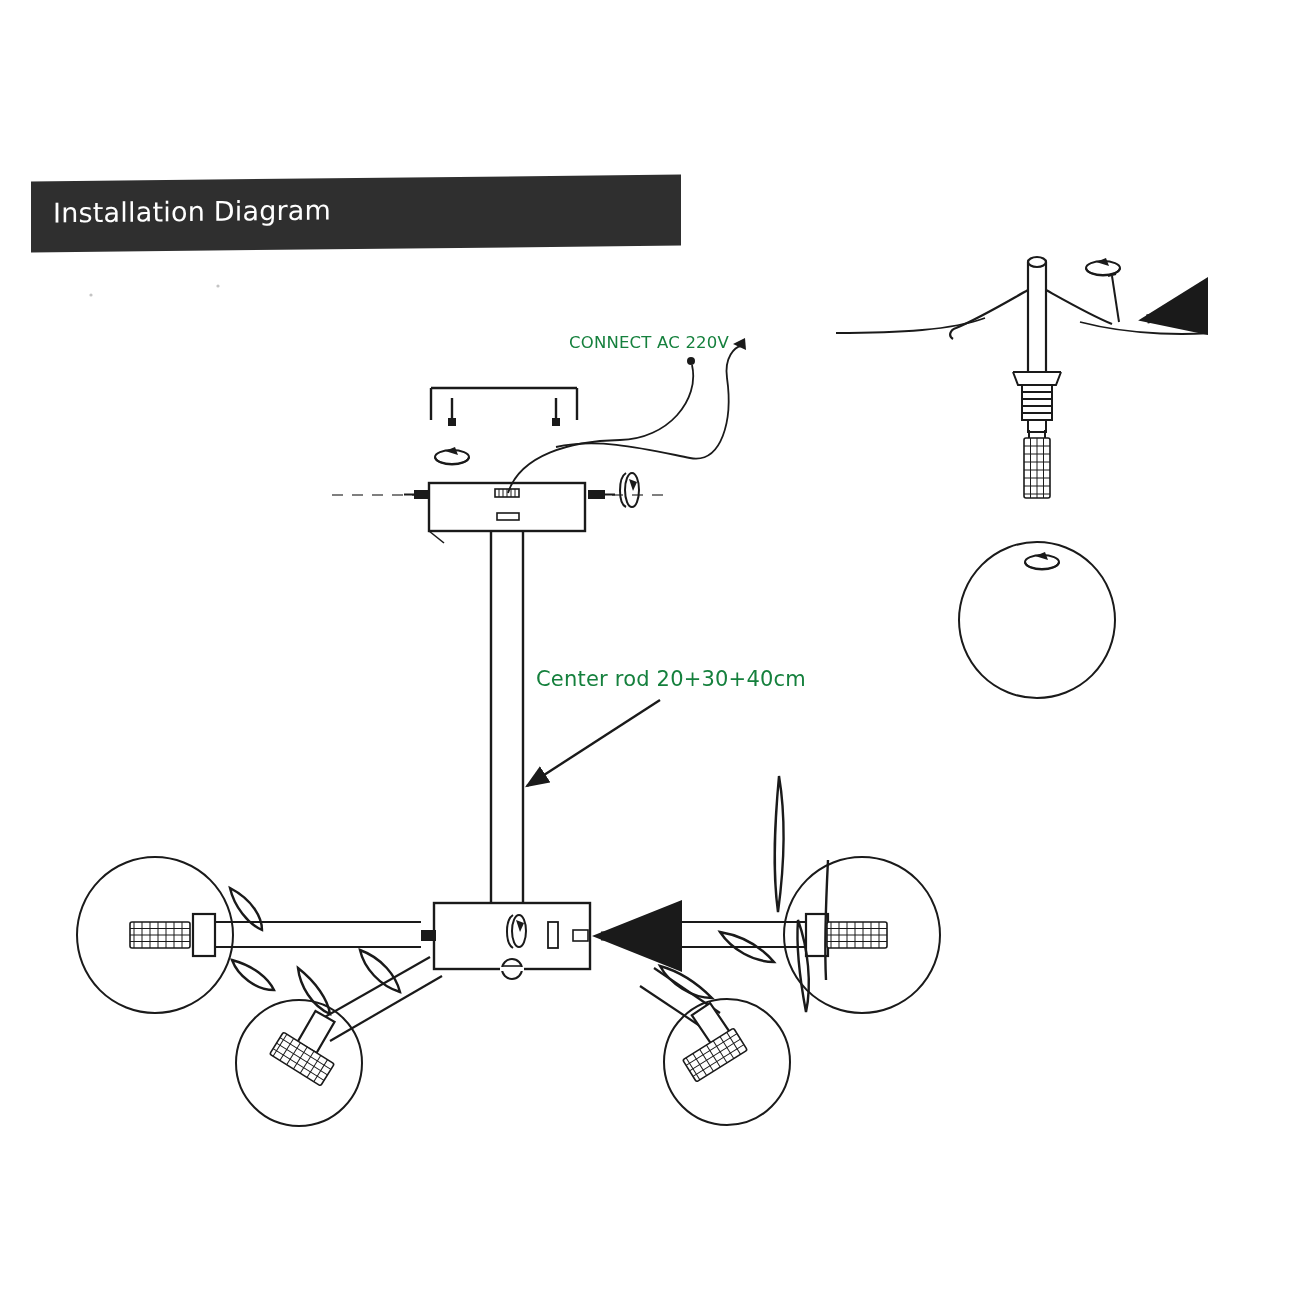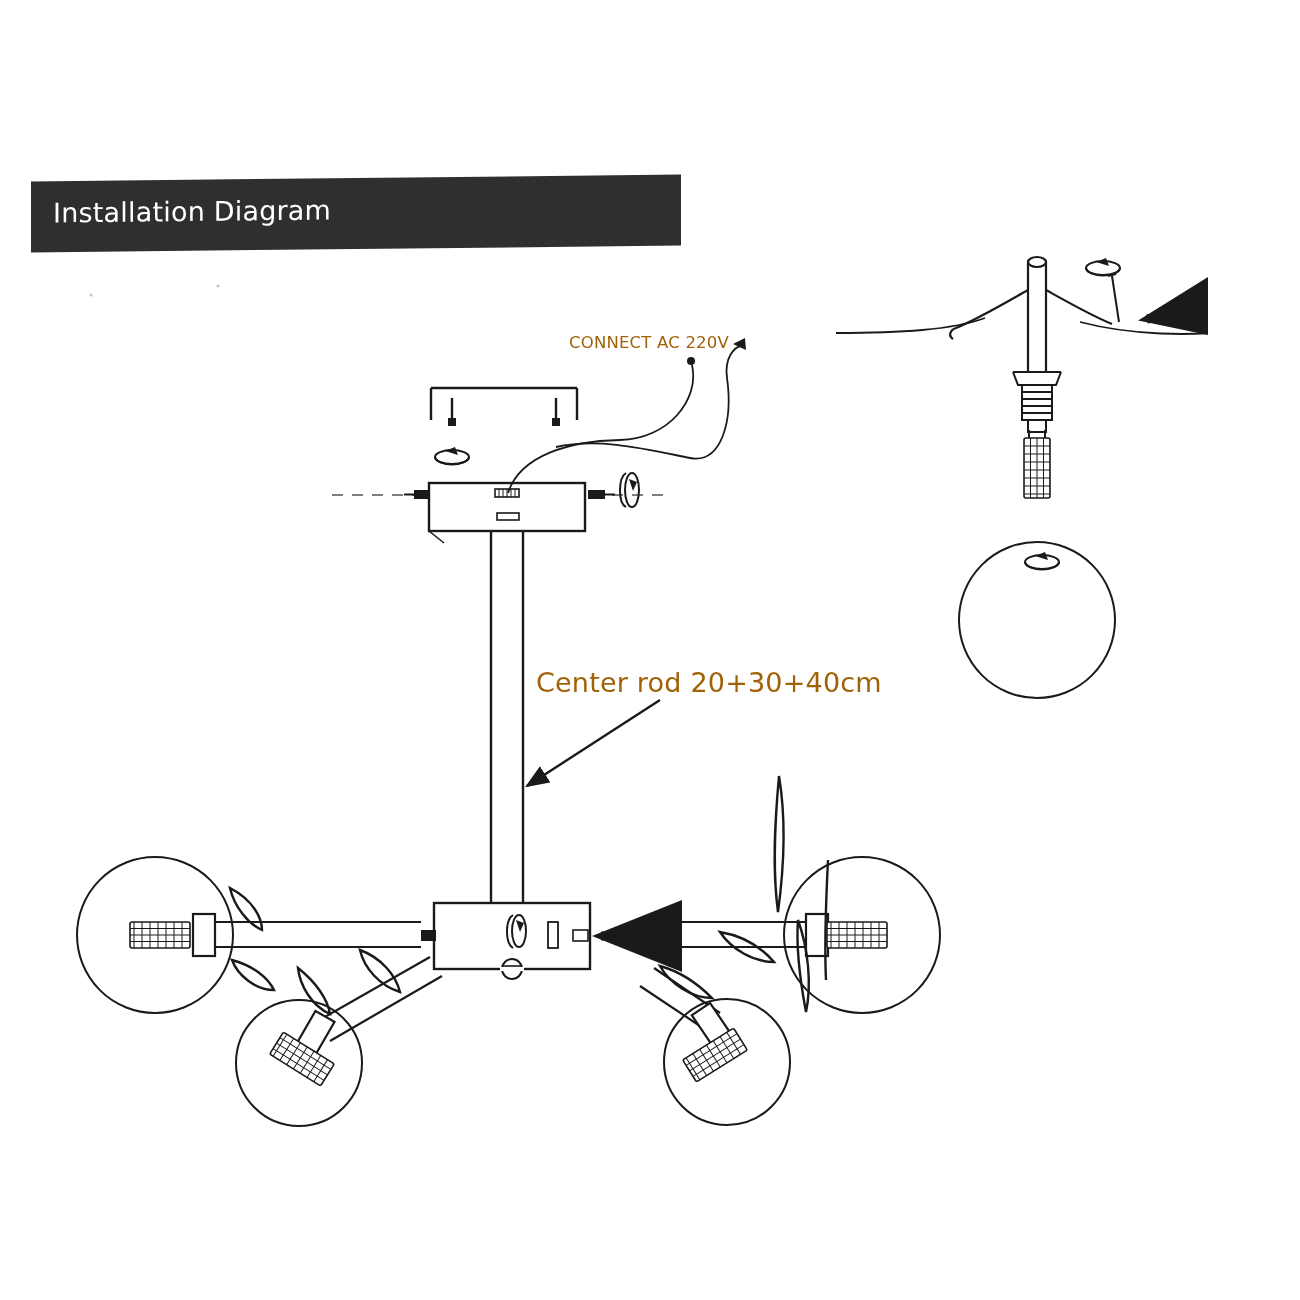--- a/index.html
+++ b/index.html
@@ -38,34 +38,34 @@
     top: 196px;
     color: #ffffff;
     font-size: 27px;
     font-family: "DejaVu Sans", sans-serif;
     letter-spacing: 0.2px;
     transform: skewY(-0.6deg);
     white-space: nowrap;
   }
   .label {
     position: absolute;
-    color: #a16207;
+    color: #15803d;
     white-space: nowrap;
     font-family: "DejaVu Sans", sans-serif;
   }
   .label-ac {
     left: 569px;
     top: 333px;
     font-size: 16.5px;
     letter-spacing: 0.2px;
   }
   .label-rod {
     left: 536px;
     top: 667px;
-    font-size: 27px;
+    font-size: 21px;
     letter-spacing: 0.2px;
   }
 </style>
 </head>
 <body>
 
 <div id="page">
 
   <svg id="diagram-svg" viewBox="0 0 1300 1300">
     <defs>

